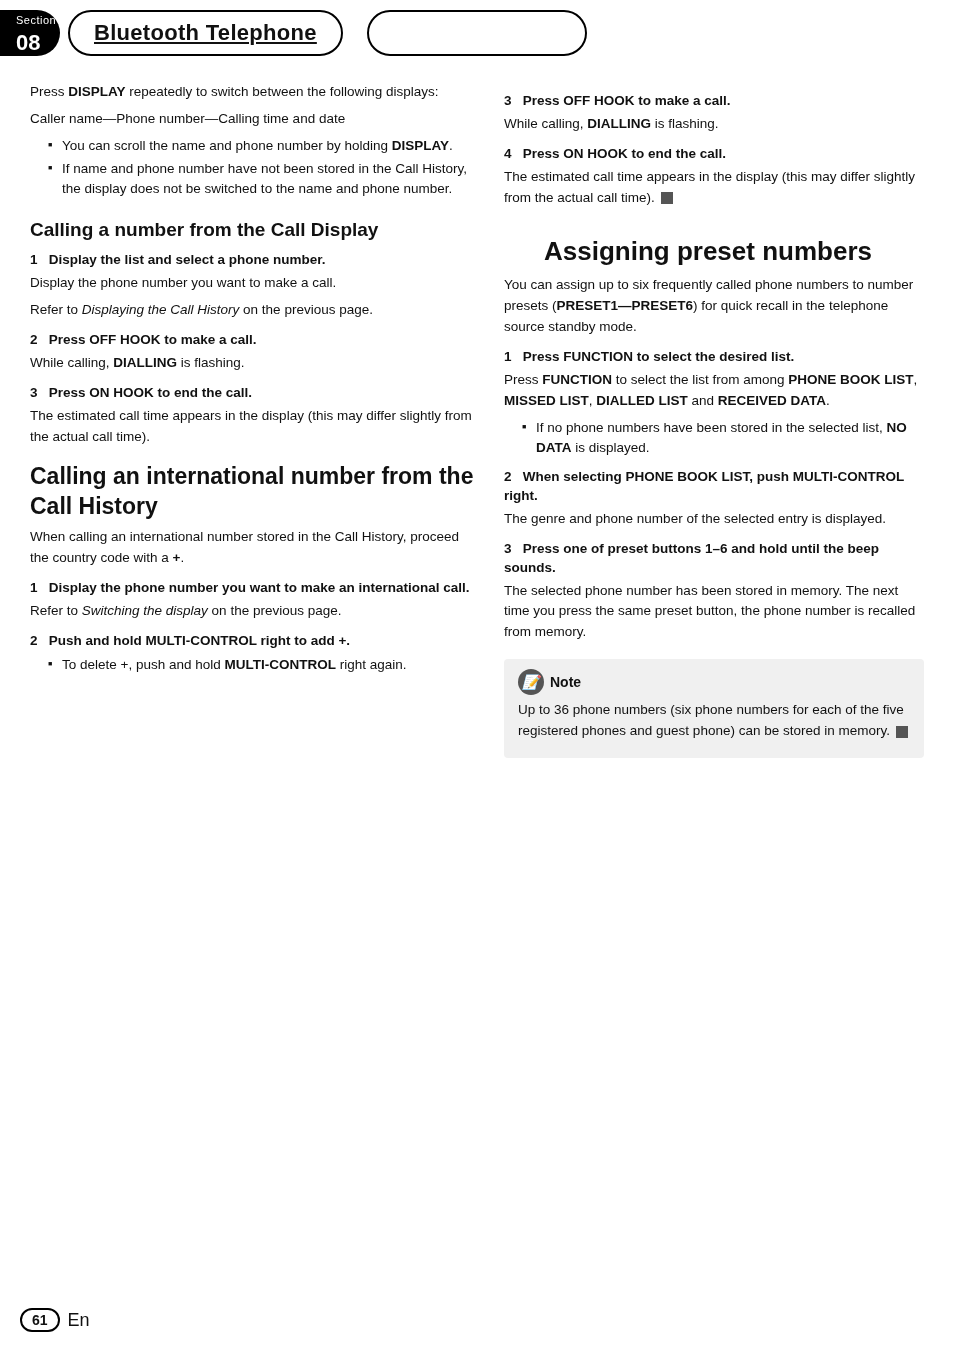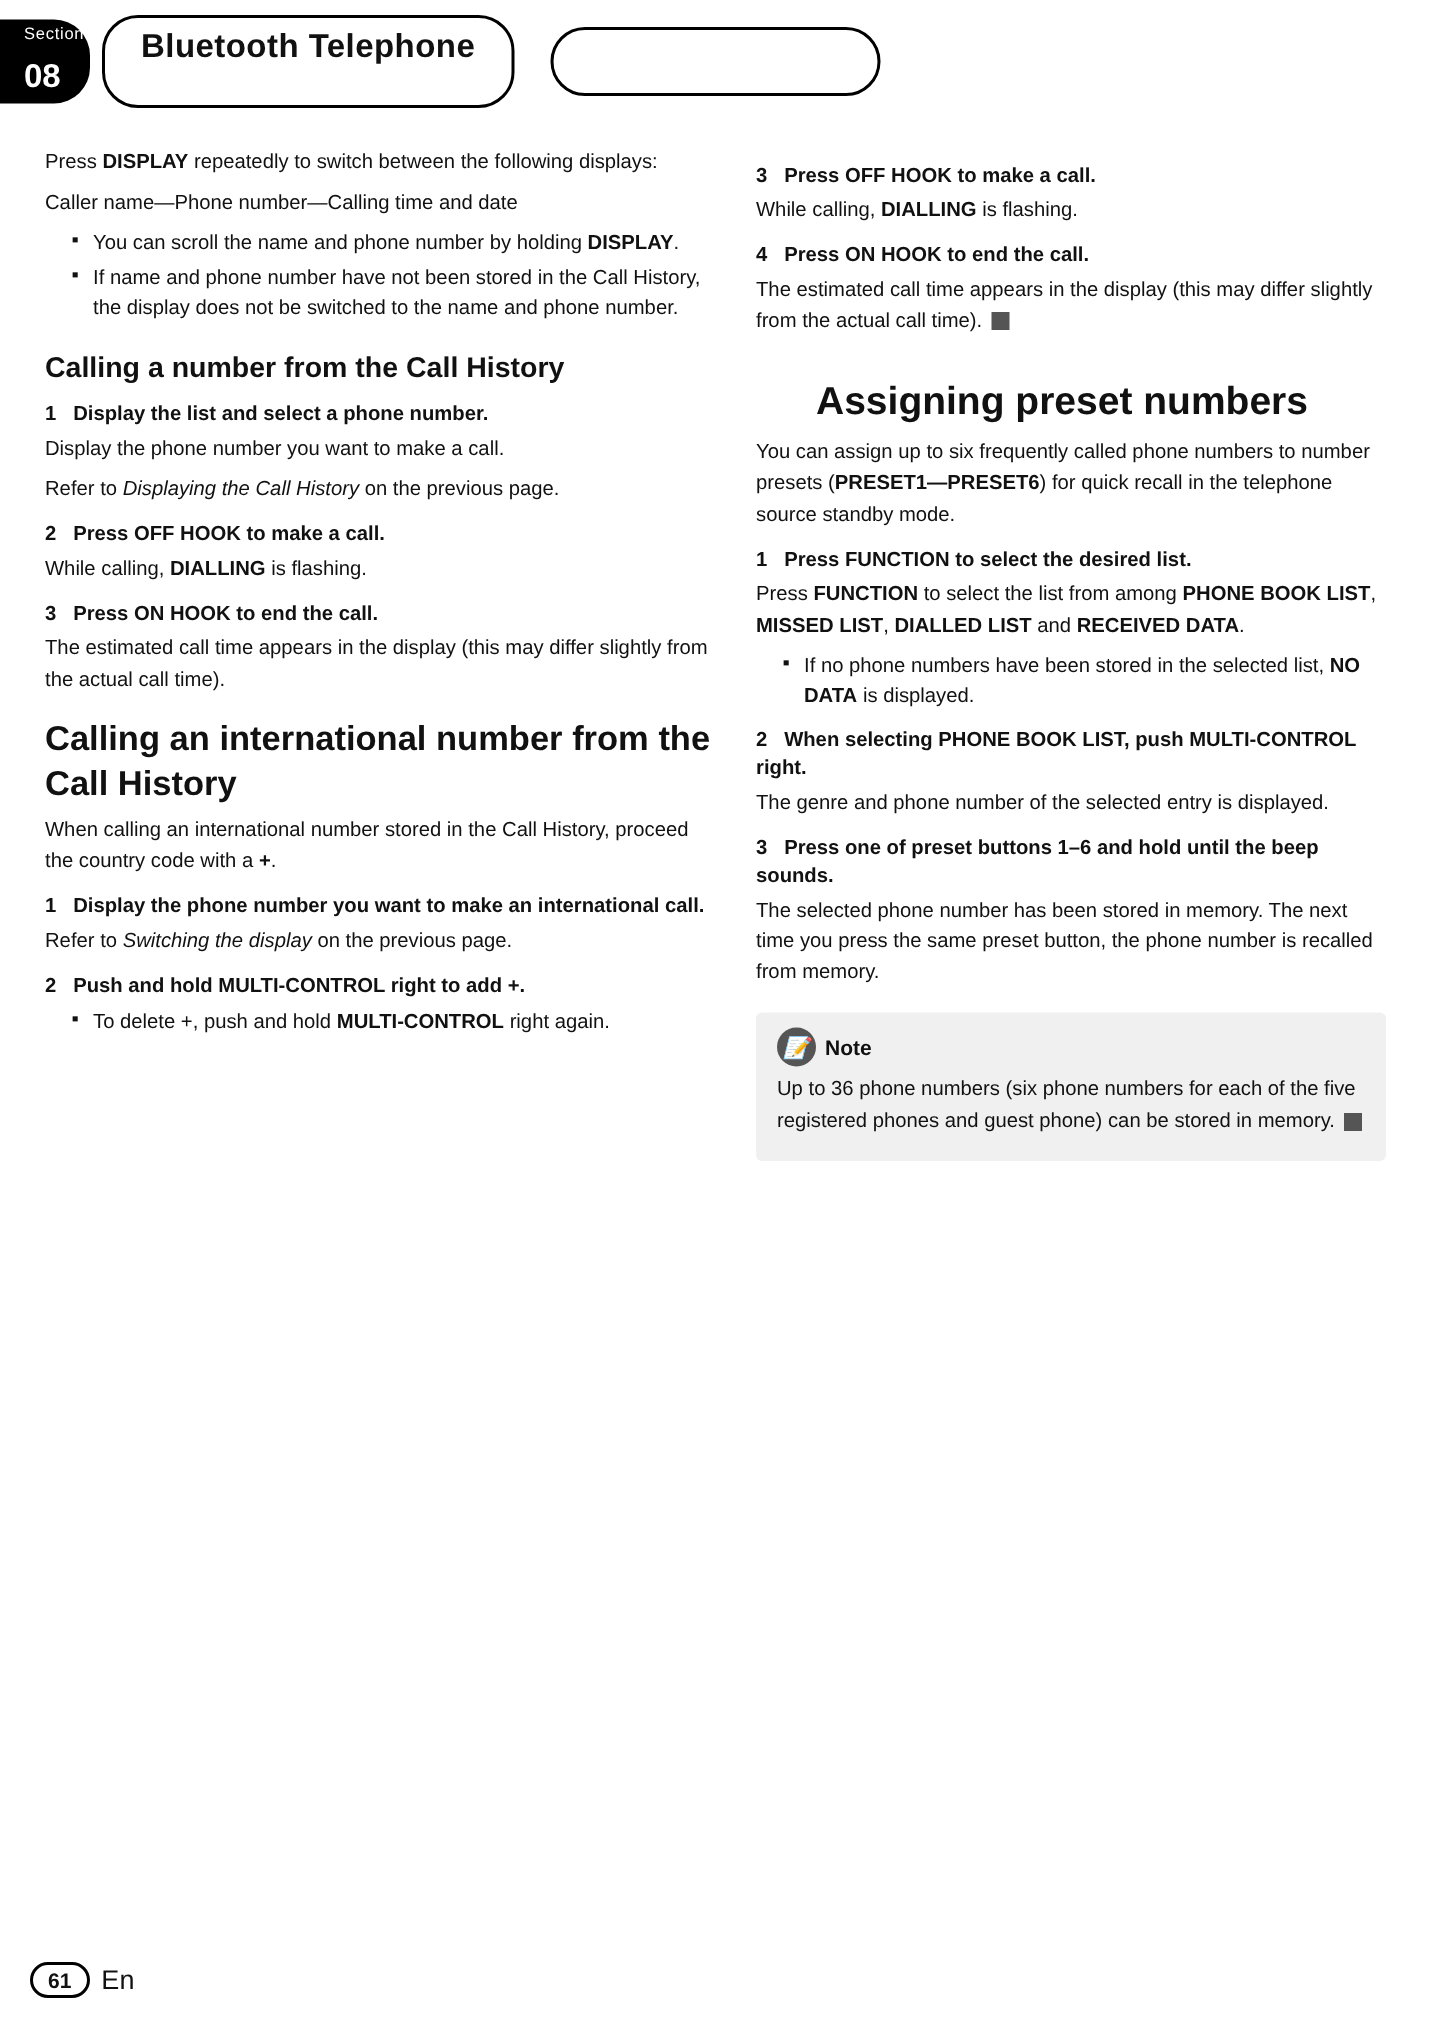--- a/index.html
+++ b/index.html
@@ -32,21 +32,21 @@
 
     .section-badge {
       display: flex;
       align-items: center;
       background: #000;
       color: #fff;
       padding: 4px 12px 4px 16px;
       font-size: 13px;
       font-weight: bold;
       min-width: 60px;
-      height: 56px;
+      height: 46px;
       border-radius: 0 24px 24px 0;
       margin-right: 0;
       position: relative;
     }
 
     .section-label {
       font-size: 11px;
       font-weight: normal;
       letter-spacing: 0.5px;
       position: absolute;
@@ -56,26 +56,27 @@
     }
 
     .section-number {
       font-size: 22px;
       font-weight: bold;
       margin-top: 20px;
     }
 
     .header-title-pill {
       display: flex;
-      align-items: flex-start;
+      align-items: center;
       border: 2px solid #000;
       border-radius: 24px;
       padding: 6px 24px;
       margin-left: 8px;
-      height: 62px;
+      height: 46px;
+      text-decoration: underline;
     }
 
     .header-title-text {
       font-size: 22px;
       font-weight: 900;
       letter-spacing: 0.3px;
     }
 
     .header-right-pill {
       border: 2px solid #000;
@@ -246,21 +247,21 @@
 
       <p class="body-text">
         Press <b>DISPLAY</b> repeatedly to switch between the following displays:
       </p>
       <p class="body-text">Caller name—Phone number—Calling time and date</p>
       <ul class="bullet-list">
         <li>You can scroll the name and phone number by holding <b>DISPLAY</b>.</li>
         <li>If name and phone number have not been stored in the Call History, the display does not be switched to the name and phone number.</li>
       </ul>
 
-      <h2 class="section-title">Calling a number from the Call History</h2>
+      <h2 class="section-title">Calling a number from the Call Display</h2>
 
       <p class="step-heading">1&nbsp;&nbsp; Display the list and select a phone number.</p>
       <p class="body-text">Display the phone number you want to make a call.</p>
       <p class="body-text">Refer to <i>Displaying the Call History</i> on the previous page.</p>
 
       <p class="step-heading">2&nbsp;&nbsp; Press OFF HOOK to make a call.</p>
       <p class="body-text">While calling, <b>DIALLING</b> is flashing.</p>
 
       <p class="step-heading">3&nbsp;&nbsp; Press ON HOOK to end the call.</p>
       <p class="body-text">The estimated call time appears in the display (this may differ slightly from the actual call time).</p>

